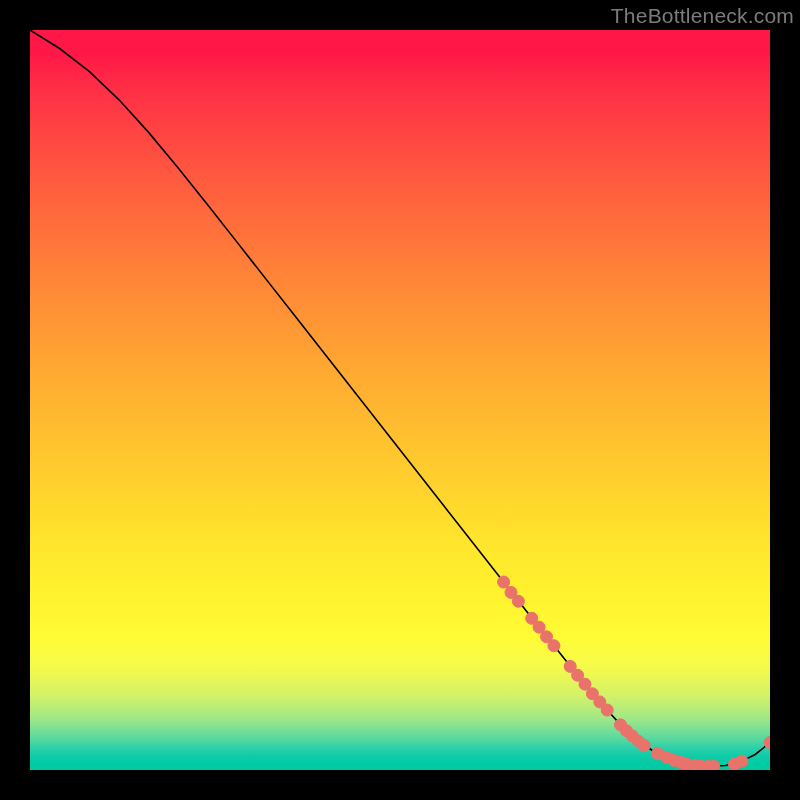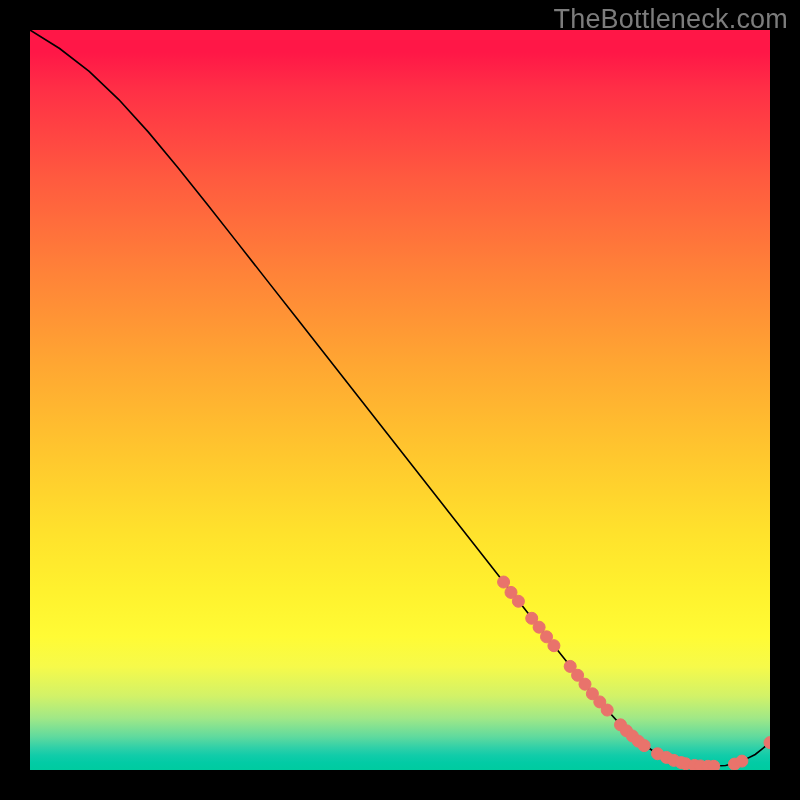--- a/index.html
+++ b/index.html
@@ -50,23 +50,23 @@
   }
   svg.curve {
     position: absolute;
     inset: 0;
     width: 100%;
     height: 100%;
   }
   .watermark {
     position: absolute;
     top: 4px;
-    right: 12px;
+    right: 6px;
     color: #7c7c7c;
-    font-size: 27px;
+    font-size: 21px;
     letter-spacing: 0.2px;
     font-weight: 400;
     user-select: none;
   }
 </style>
 </head>
 <body>
 
 <div class="stage">
   <div class="plot">

